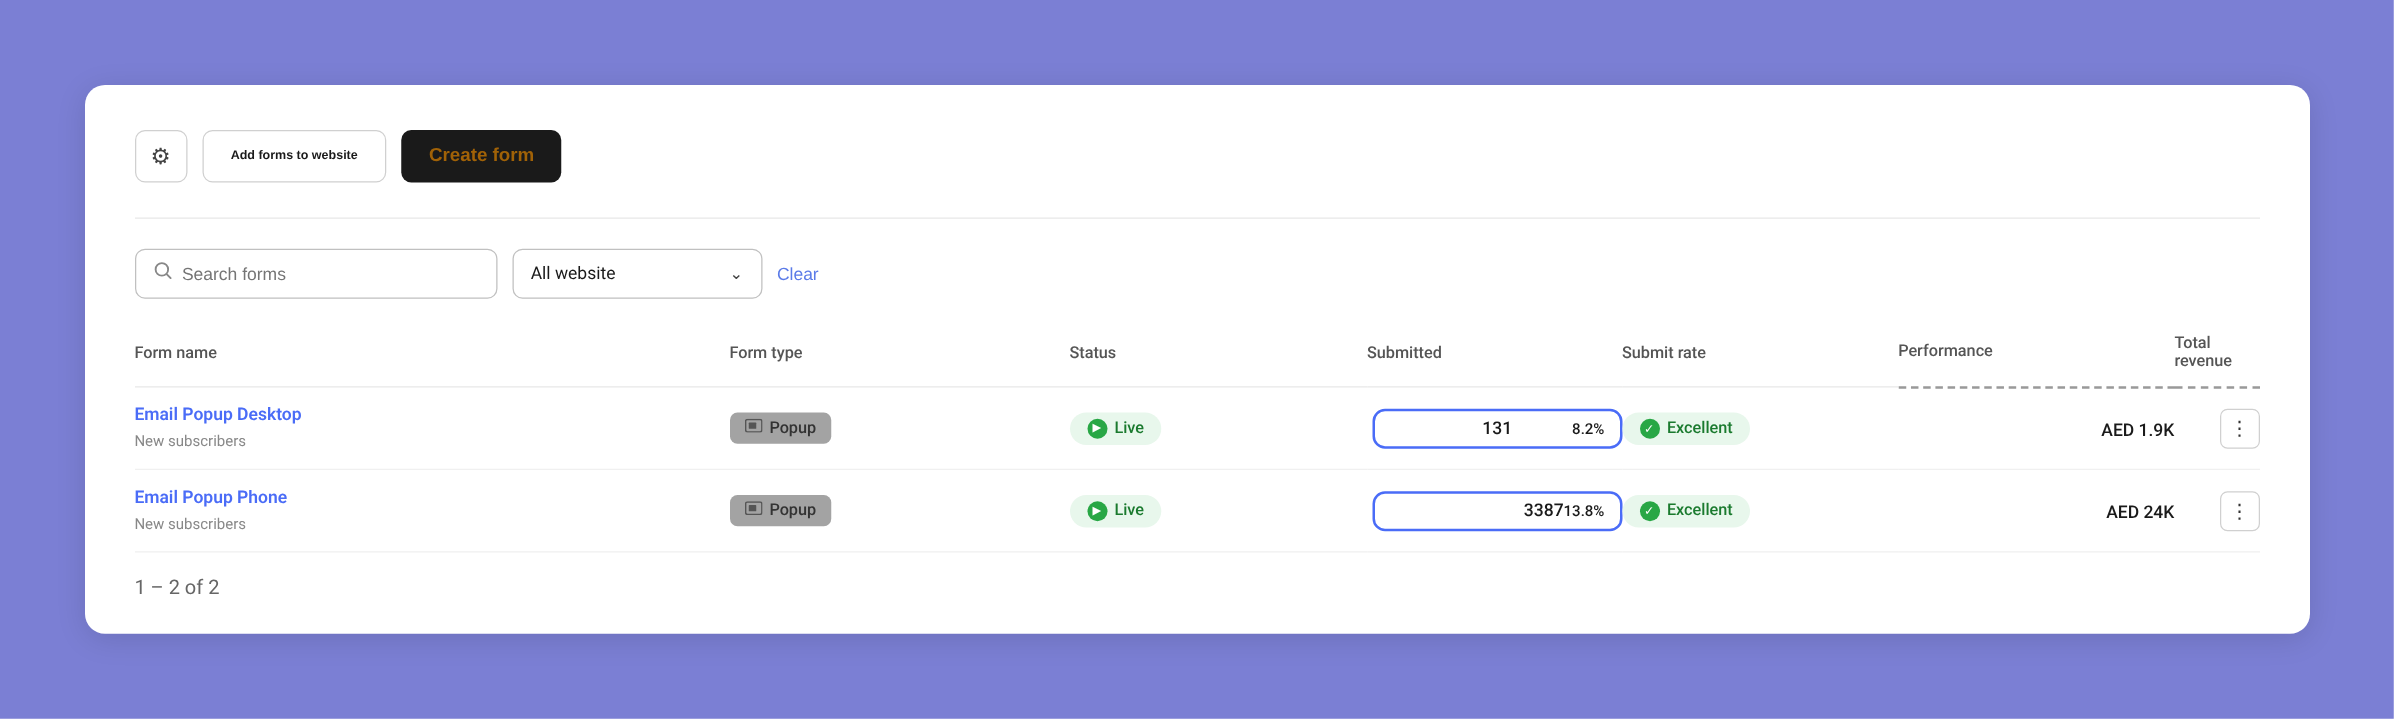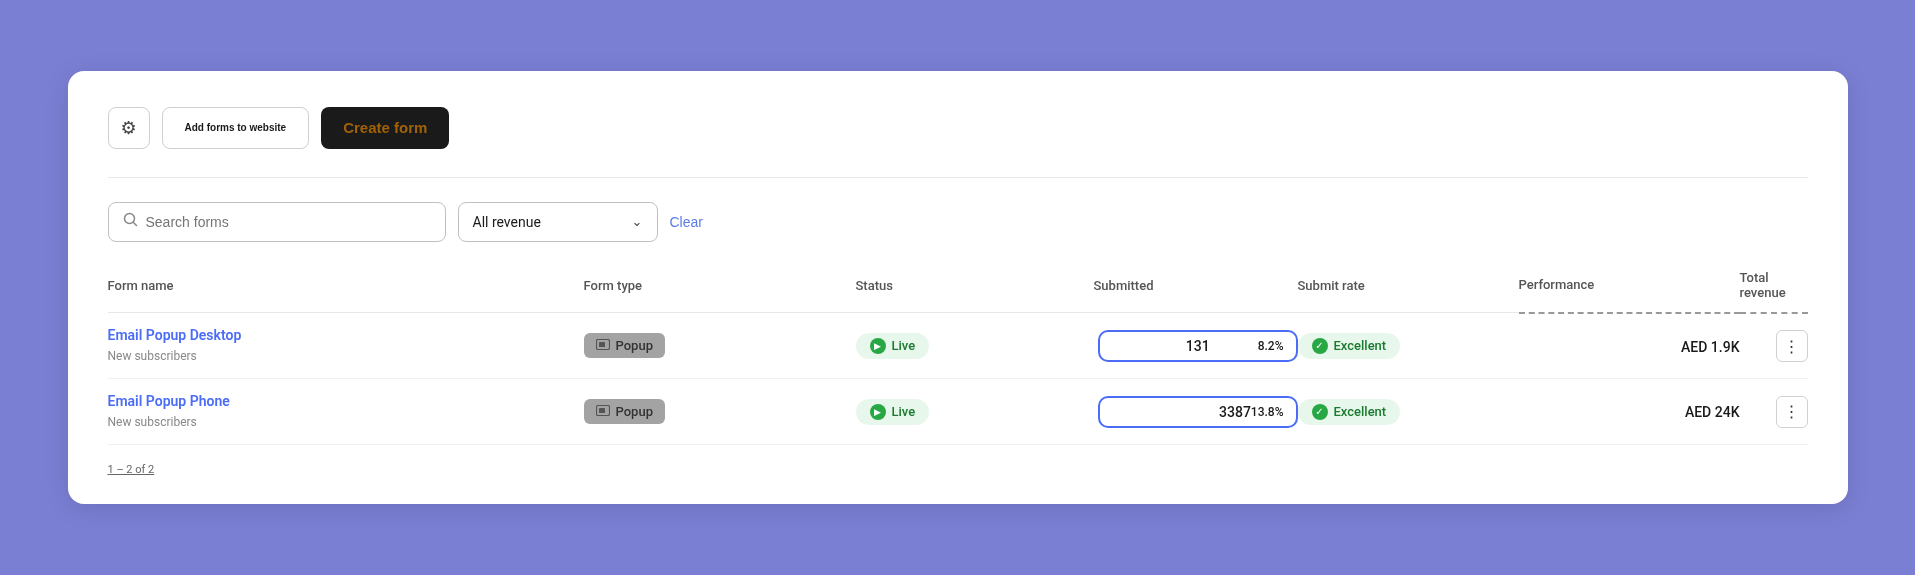--- a/index.html
+++ b/index.html
@@ -97,21 +97,21 @@
     }
 
     .search-wrapper {
       display: flex;
       align-items: center;
       gap: 8px;
       border: 1.5px solid #c0c0c0;
       border-radius: 8px;
       padding: 0 14px;
       height: 40px;
-      width: 338px;
+      width: 290px;
       background: #fff;
     }
 
     .search-icon-svg {
       color: #888;
       font-size: 15px;
       flex-shrink: 0;
     }
 
     .search-input {
@@ -306,23 +306,22 @@
       display: flex;
       align-items: center;
       justify-content: center;
       font-size: 16px;
       color: #333;
       margin-left: auto;
     }
 
     .pagination {
       margin-top: 18px;
-      font-size: 11px;
+      font-size: 16px;
       color: #666;
-      text-decoration: underline;
     }
 
     
     .highlight-group-row1 {
       border: 2px solid #4a6cf7;
       border-radius: 10px;
       display: inline-flex;
       align-items: center;
       padding: 6px 12px;
       gap: 48px;
@@ -361,21 +360,21 @@
     <div class="search-wrapper">
       <span class="search-icon-svg">
         <svg width="15" height="15" viewBox="0 0 15 15" fill="none">
           <circle cx="6.5" cy="6.5" r="5" stroke="#888" stroke-width="1.5"></circle>
           <line x1="10.5" y1="10.5" x2="13.5" y2="13.5" stroke="#888" stroke-width="1.5" stroke-linecap="round"></line>
         </svg>
       </span>
       <input class="search-input" type="text" placeholder="Search forms" style="">
     </div>
     <div class="status-select-wrapper">
-      <span class="status-select-label">All revenue</span>
+      <span class="status-select-label">All website</span>
       <span class="chevron-icon">⌄</span>
     </div>
     <button class="clear-btn">Clear</button>
   </div>
 
   <table class="table">
     <thead>
       <tr>
         <th class="col-name">Form name</th>
         <th class="col-type">Form type</th>

